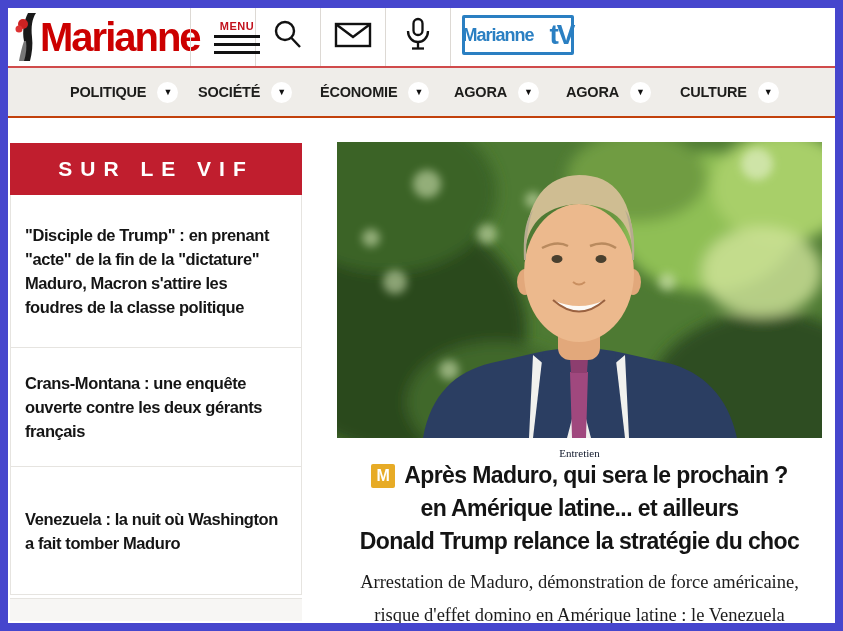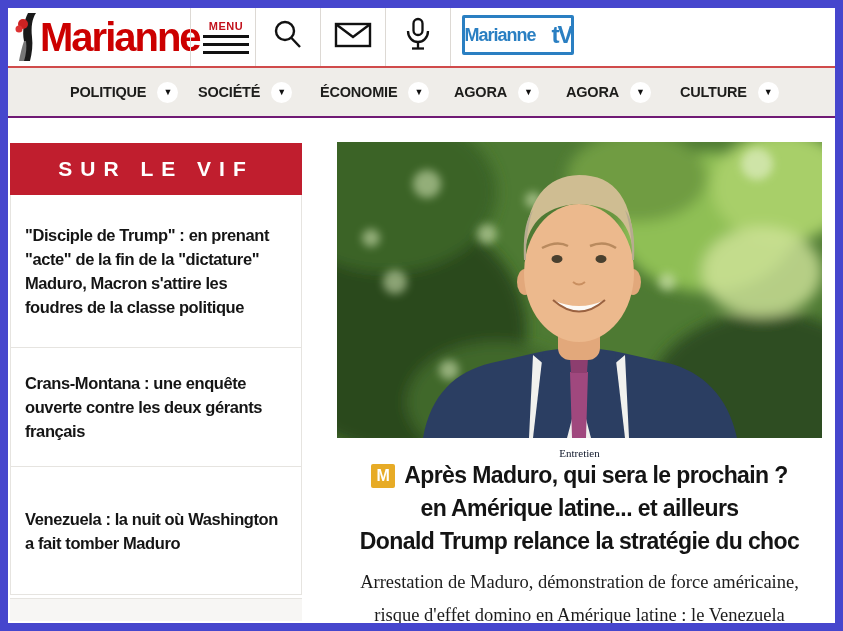--- a/index.html
+++ b/index.html
@@ -14,23 +14,23 @@
   .logo-figure{width:34px; height:52px; margin-left:6px; position:relative;}
   .logo-text{color:#cc0000; font-weight:bold; font-size:40px; letter-spacing:-2px; margin-left:-8px; line-height:58px;}
   .hsep{position:absolute; top:0; width:1px; height:58px; background:#ddd9d4;}
   .hbtn{position:absolute; top:0; height:58px; width:64px; display:flex; flex-direction:column; align-items:center; justify-content:center; cursor:pointer;}
   .menu-label{color:#c2121d; font-weight:bold; font-size:11px; letter-spacing:.5px; margin-bottom:3px;}
   .menu-lines{display:flex; flex-direction:column; gap:5px;}
   .menu-lines i{display:block; width:46px; height:3px; background:#111;}
   .tvlogo{position:absolute; left:454px; top:7px; width:112px; height:40px; border:3px solid #2a7fc2; border-radius:2px;
     display:flex; align-items:center; justify-content:center; cursor:pointer; box-sizing:border-box;}
   .tvlogo .t1{color:#2a7fc2; font-weight:bold; font-size:18px; letter-spacing:-1px;}
-  .tvlogo .t2{color:#2a7fc2; font-weight:bold; font-size:24px; letter-spacing:-2px; margin-left:16px; line-height:28px;}
-  
-  .nav{position:absolute; left:0; top:60px; width:827px; height:48px; background:#efede9; border-bottom:2px solid #701a75; overflow:hidden;}
+  .tvlogo .t2{color:#2a7fc2; font-weight:bold; font-size:28px; letter-spacing:-2px; margin-left:16px; line-height:28px;}
+  
+  .nav{position:absolute; left:0; top:60px; width:827px; height:48px; background:#efede9; border-bottom:2px solid #c2410c; overflow:hidden;}
   .nav-item{position:absolute; top:0; height:48px; display:flex; align-items:center; gap:11px; cursor:pointer;}
   .nav-label{color:#1d1d1b; font-weight:bold; font-size:14.5px; letter-spacing:-0.2px;}
   .nav-arrow{width:21px; height:21px; border-radius:50%; background:#fff; display:flex; align-items:center; justify-content:center;}
   .nav-arrow span{color:#111; font-size:9px; line-height:9px;}
   
   .sidebar{position:absolute; left:2px; top:135px; width:292px;}
   .sidebar-title{height:52px; background:#c01e2e; color:#fff; display:flex; align-items:center; justify-content:center;
     font-weight:bold; font-size:21px; letter-spacing:8px; cursor:default;}
   .side-item{box-sizing:border-box; border:1px solid #e6e4e0; border-top:none; background:#fff;
     display:flex; align-items:center; padding:0 14px; cursor:pointer;}
@@ -66,21 +66,21 @@
       </span>
       <span class="logo-text">Marianne</span>
     </div>
 
     <div class="hsep" style="left:182px"></div>
     <div class="hsep" style="left:247px"></div>
     <div class="hsep" style="left:312px"></div>
     <div class="hsep" style="left:377px"></div>
     <div class="hsep" style="left:442px"></div>
 
-    <div class="hbtn" style="left:186px">
+    <div class="hbtn" style="left:197px">
       <span class="menu-label">MENU</span>
       <span class="menu-lines">
           <i></i>
           <i></i>
           <i></i>
         </span>
     </div>
 
     <div class="hbtn" style="left:248px">
       <span>

